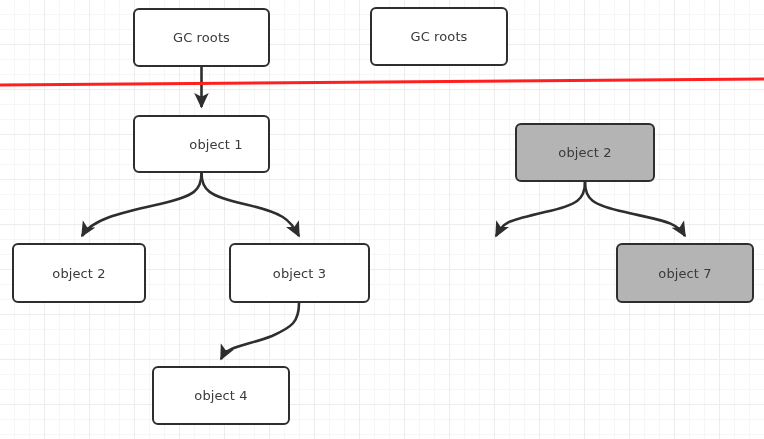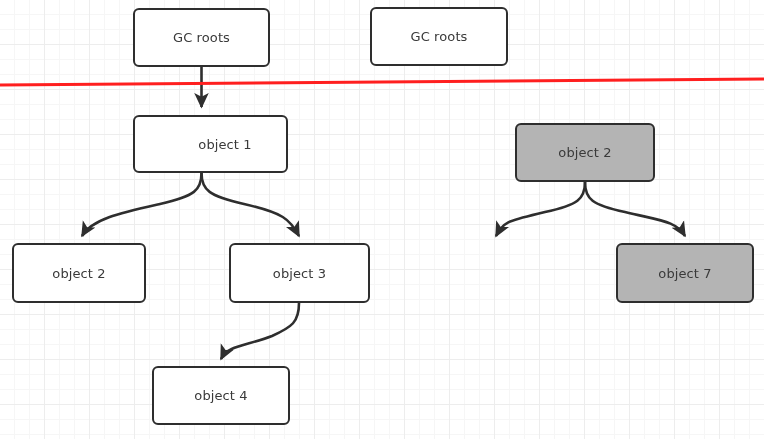--- a/index.html
+++ b/index.html
@@ -82,21 +82,21 @@
   </svg>
 
   <div class="node fill-white" style="left:133px; top:8px; width:137px; height:59px;">
     <span class="label">GC roots</span>
   </div>
 
   <div class="node fill-white" style="left:370px; top:7px; width:138px; height:59px;">
     <span class="label">GC roots</span>
   </div>
 
-  <div class="node fill-white" style="left:133px; top:115px; width:155px; height:58px;padding-left:29px;">
+  <div class="node fill-white" style="left:133px; top:115px; width:137px; height:58px;padding-left:29px;">
     <span class="label">object 1</span>
   </div>
 
   <div class="node fill-white" style="left:12px; top:243px; width:134px; height:60px;">
     <span class="label">object 2</span>
   </div>
 
   <div class="node fill-white" style="left:229px; top:243px; width:141px; height:60px;">
     <span class="label">object 3</span>
   </div>

